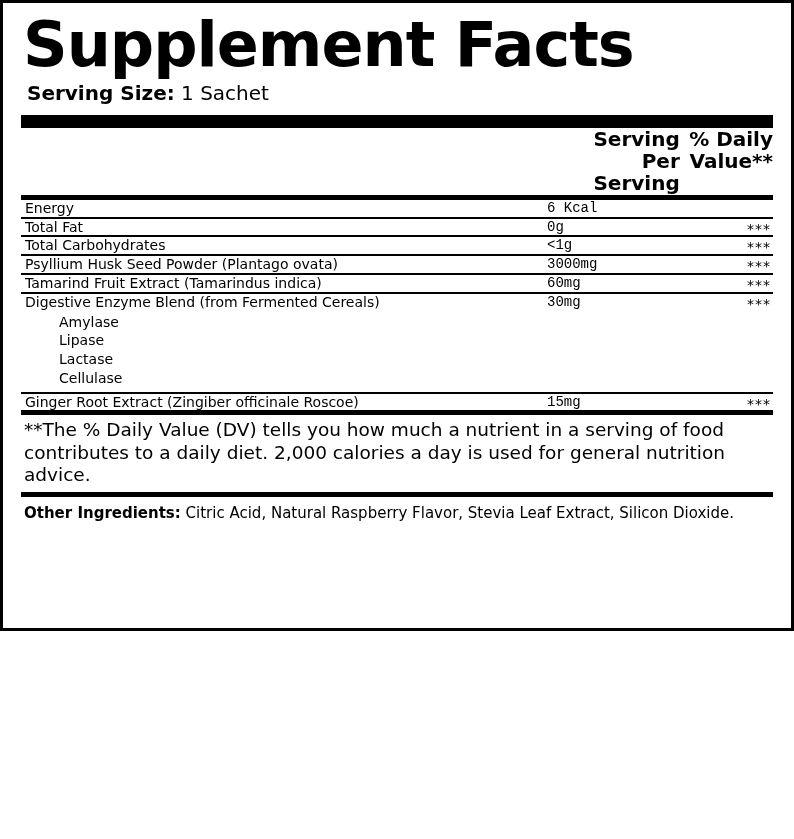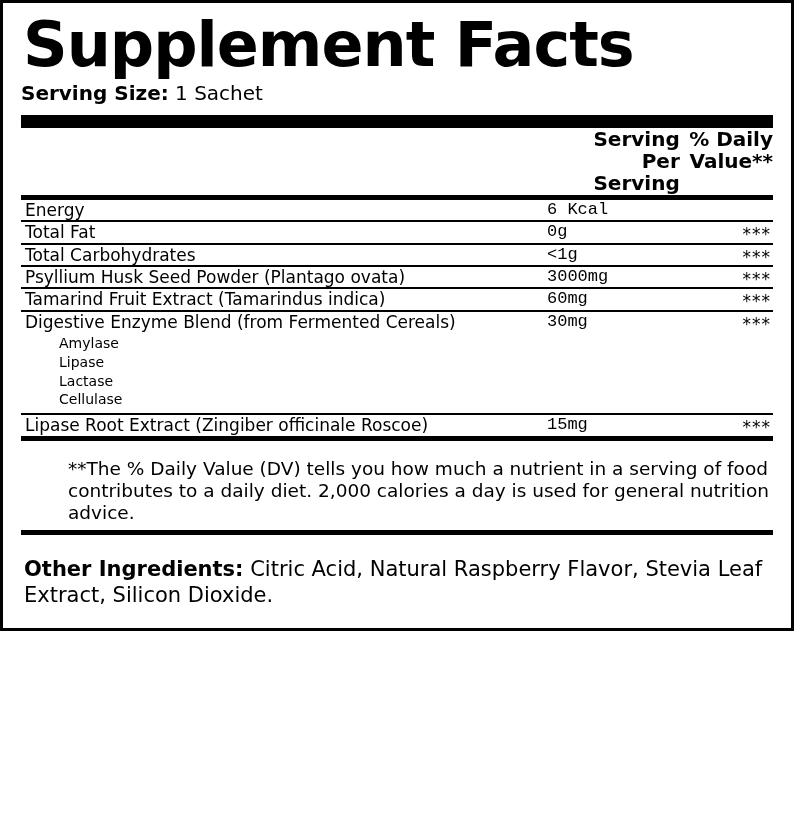--- a/index.html
+++ b/index.html
@@ -29,21 +29,21 @@
     line-height: 1.02;
     font-weight: 700;
     letter-spacing: -1px;
     margin: 10px 0 4px 2px;
     white-space: nowrap;
   }
 
   .serving-line {
     font-size: 20px;
     line-height: 1.32;
-    margin-left: 0;
+    margin-left: 6px;
   }
   .serving-line .lbl {
     font-weight: 700;
   }
 
   .rule-thick {
     height: 13px;
     background: #000;
     margin: 8px 0 0 0;
   }
@@ -74,21 +74,21 @@
     font-weight: 700;
     font-size: 20px;
     line-height: 1.12;
     text-align: right;
   }
   .col-name { width: 522px; }
   .col-amt  { width: 128px; text-align: right; }
   .col-dv   { width: 92px;  text-align: right; }
 
   .nutrient-row td {
-    font-size: 17px;
+    font-size: 14px;
     line-height: 1.2;
     padding-top: 7px;
     padding-bottom: 6px;
     margin-left: 44px;
   }
   .nutrient-row td.col-name { text-align: left; padding-left: 4px; }
   .nutrient-row td.col-amt { text-align: left; padding-right: 4px; font-family: Liberation Mono, monospace; }
   .nutrient-row td.col-dv { text-align: right; padding-right: 6px; }
 
   .dv-stars {
@@ -102,32 +102,31 @@
   .sub-list {
     margin: 2px 0 4px 0;
     padding-left: 38px;
     font-size: 14px;
     line-height: 1.34;
   }
 
   .footnotes {
     font-size: 18.5px;
     line-height: 1.2;
-    padding: 17px 2px 6px 3px;
-    margin-left: 44px;
+    padding: 4px 2px 6px 3px;
   }
   .footnotes p {
     margin: 0 0 4px 0;
   }
   .footnotes p:last-child { margin-bottom: 0; }
 
   .other {
-    font-size: 21px;
+    font-size: 15px;
     line-height: 1.22;
-    padding: 22px 2px 4px 3px;
+    padding: 7px 2px 4px 3px;
   }
   .other .lbl { font-weight: 700; }
 </style>
 </head>
 <body>
 
 <div class="panel">
 
   <div class="title">Supplement Facts</div>
 
@@ -226,21 +225,21 @@
     <div>Lipase</div>
     <div>Lactase</div>
     <div>Cellulase</div>
   </div>
 
   <div class="rule-thin"></div>
 
   <table class="facts">
     <tbody>
         <tr class="nutrient-row">
-      <td class="col-name">Lipase Root Extract (Zingiber officinale Roscoe)</td>
+      <td class="col-name">Ginger Root Extract (Zingiber officinale Roscoe)</td>
       <td class="col-amt">15mg</td>
       <td class="col-dv dv-stars">***</td>
     </tr>
   </tbody>
     </table>
 
   <div class="rule-med"></div>
 
   <div class="footnotes">
     <p>**The % Daily Value (DV) tells you how much a nutrient in a serving of food contributes to a daily diet. 2,000 calories a day is used for general nutrition advice.</p>

